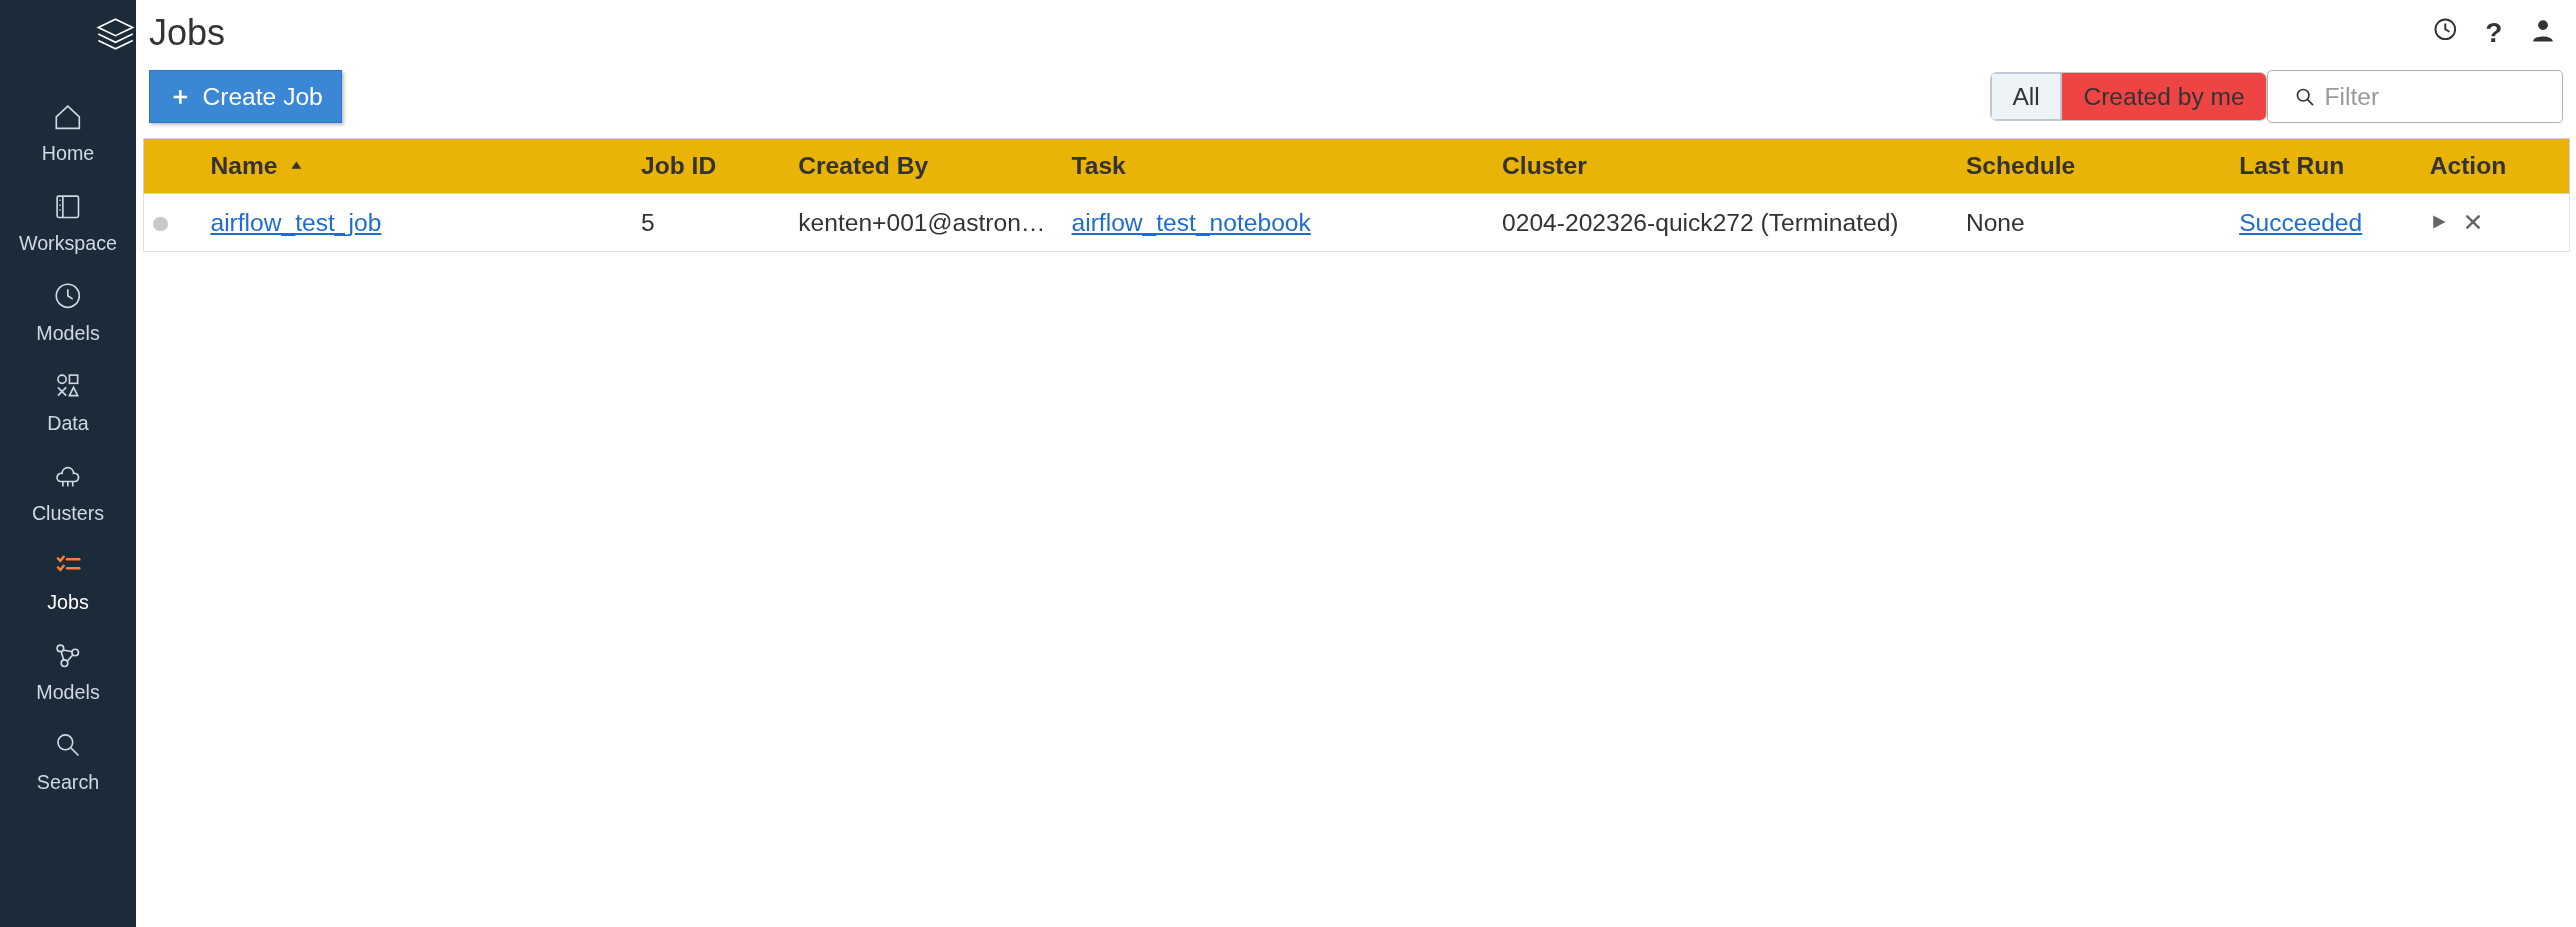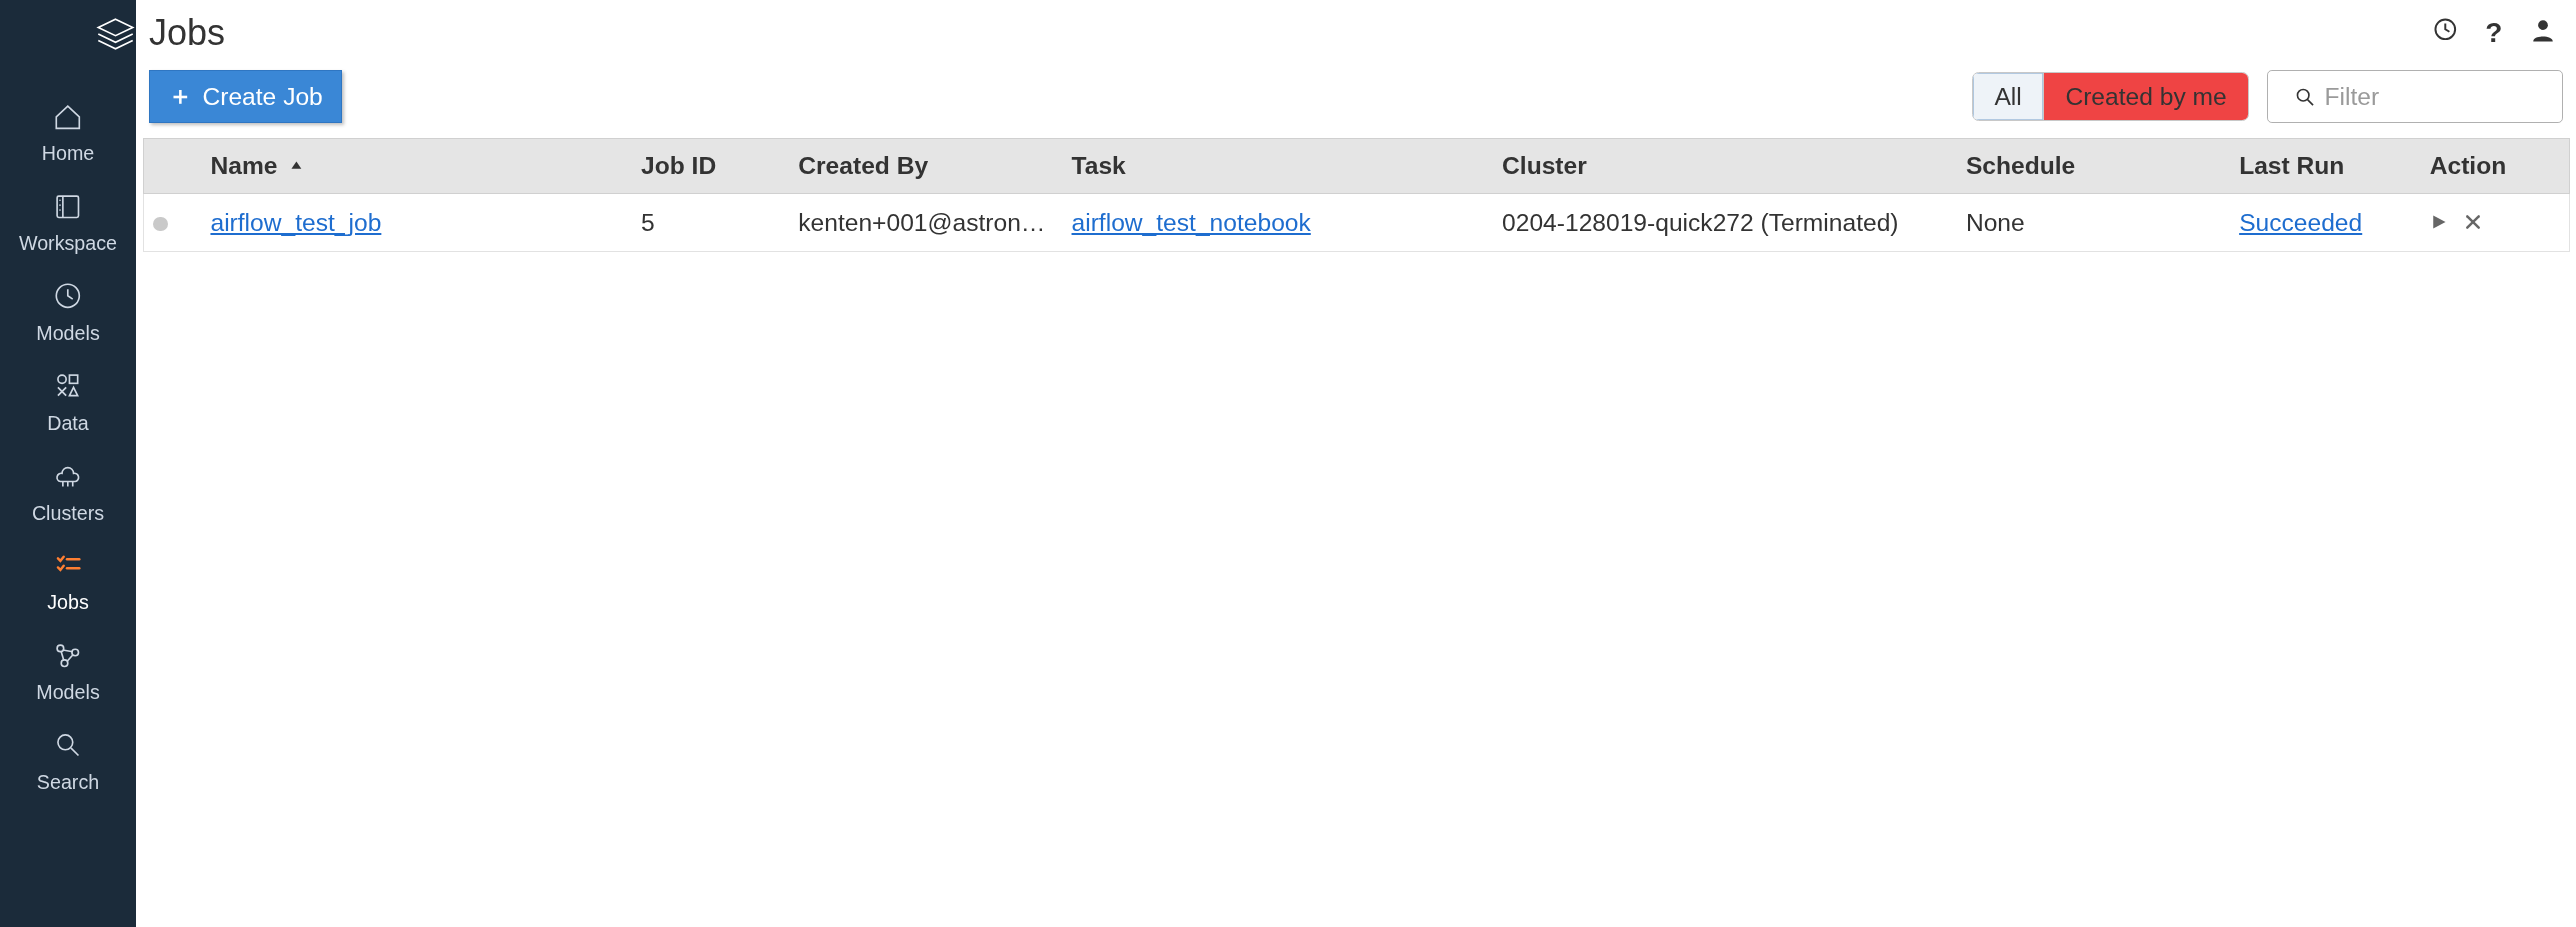--- a/index.html
+++ b/index.html
@@ -66,21 +66,21 @@
     background: #3a87d6;
     color: #fff;
     border: 0.8px solid #2f76c2;
     padding: 11.5px 18px;
     font-size: 24.6px;
     cursor: pointer;
     box-shadow: 1.6px 1.6px 3.3px rgba(0,0,0,0.25);
   }
   .create-btn .plus { font-size: 24.6px; font-weight: 700; line-height: 1; }
 
-  .seg-group { display: inline-flex; border: 0.8px solid #c8c8c8; border-radius: 6.6px; overflow: hidden; margin-right: 18px; }
+  .seg-group { display: inline-flex; border: 0.8px solid #c8c8c8; border-radius: 6.6px; overflow: hidden; }
   .seg-btn {
     background: #ef4444;
     border: none;
     padding: 9.9px 21.3px;
     font-size: 24.6px;
     cursor: pointer;
     color: #333;
   }
   .seg-btn + .seg-btn { border-left: 0.8px solid #c8c8c8; }
   .seg-btn.active { background: #eef3f8; box-shadow: inset 0 0 0 0.8px #9fbcd9; }
@@ -108,21 +108,21 @@
   
   table.jobs {
     width: calc(100% - 13px);
     margin: 0 6.6px;
     border-collapse: collapse;
     font-size: 24.6px;
   }
   table.jobs thead th {
     text-align: left;
     font-weight: 700;
-    background: #e5e5e5;
+    background: #eab308;
     border-top: 0.8px solid #d0d0d0;
     border-bottom: 0.8px solid #d0d0d0;
     padding: 13px 9.9px;
     white-space: nowrap;
   }
   table.jobs thead th:first-child { border-left: 0.8px solid #d0d0d0; }
   table.jobs thead th:last-child  { border-right: 0.8px solid #d0d0d0; }
   table.jobs thead th .sort-up {
     display:inline-block; margin-left:4.9px;
   }
@@ -344,21 +344,21 @@
             <span class="status-dot"></span>
           </td>
           <td>
             <a class="link">airflow_test_job</a>
           </td>
           <td>5</td>
           <td>kenten+001@astronome…</td>
           <td>
             <a class="link">airflow_test_notebook</a>
           </td>
-          <td>0204-128019-quick272 (Terminated)</td>
+          <td>0204-202326-quick272 (Terminated)</td>
           <td>None</td>
           <td>
             <a class="link">Succeeded</a>
           </td>
           <td>
             <div class="row-actions">
               <span>
                 <svg width="18" height="18" viewBox="0 0 22 22" fill="#666">
                     <polygon points="4,3 19,11 4,19"></polygon>
                   </svg>

